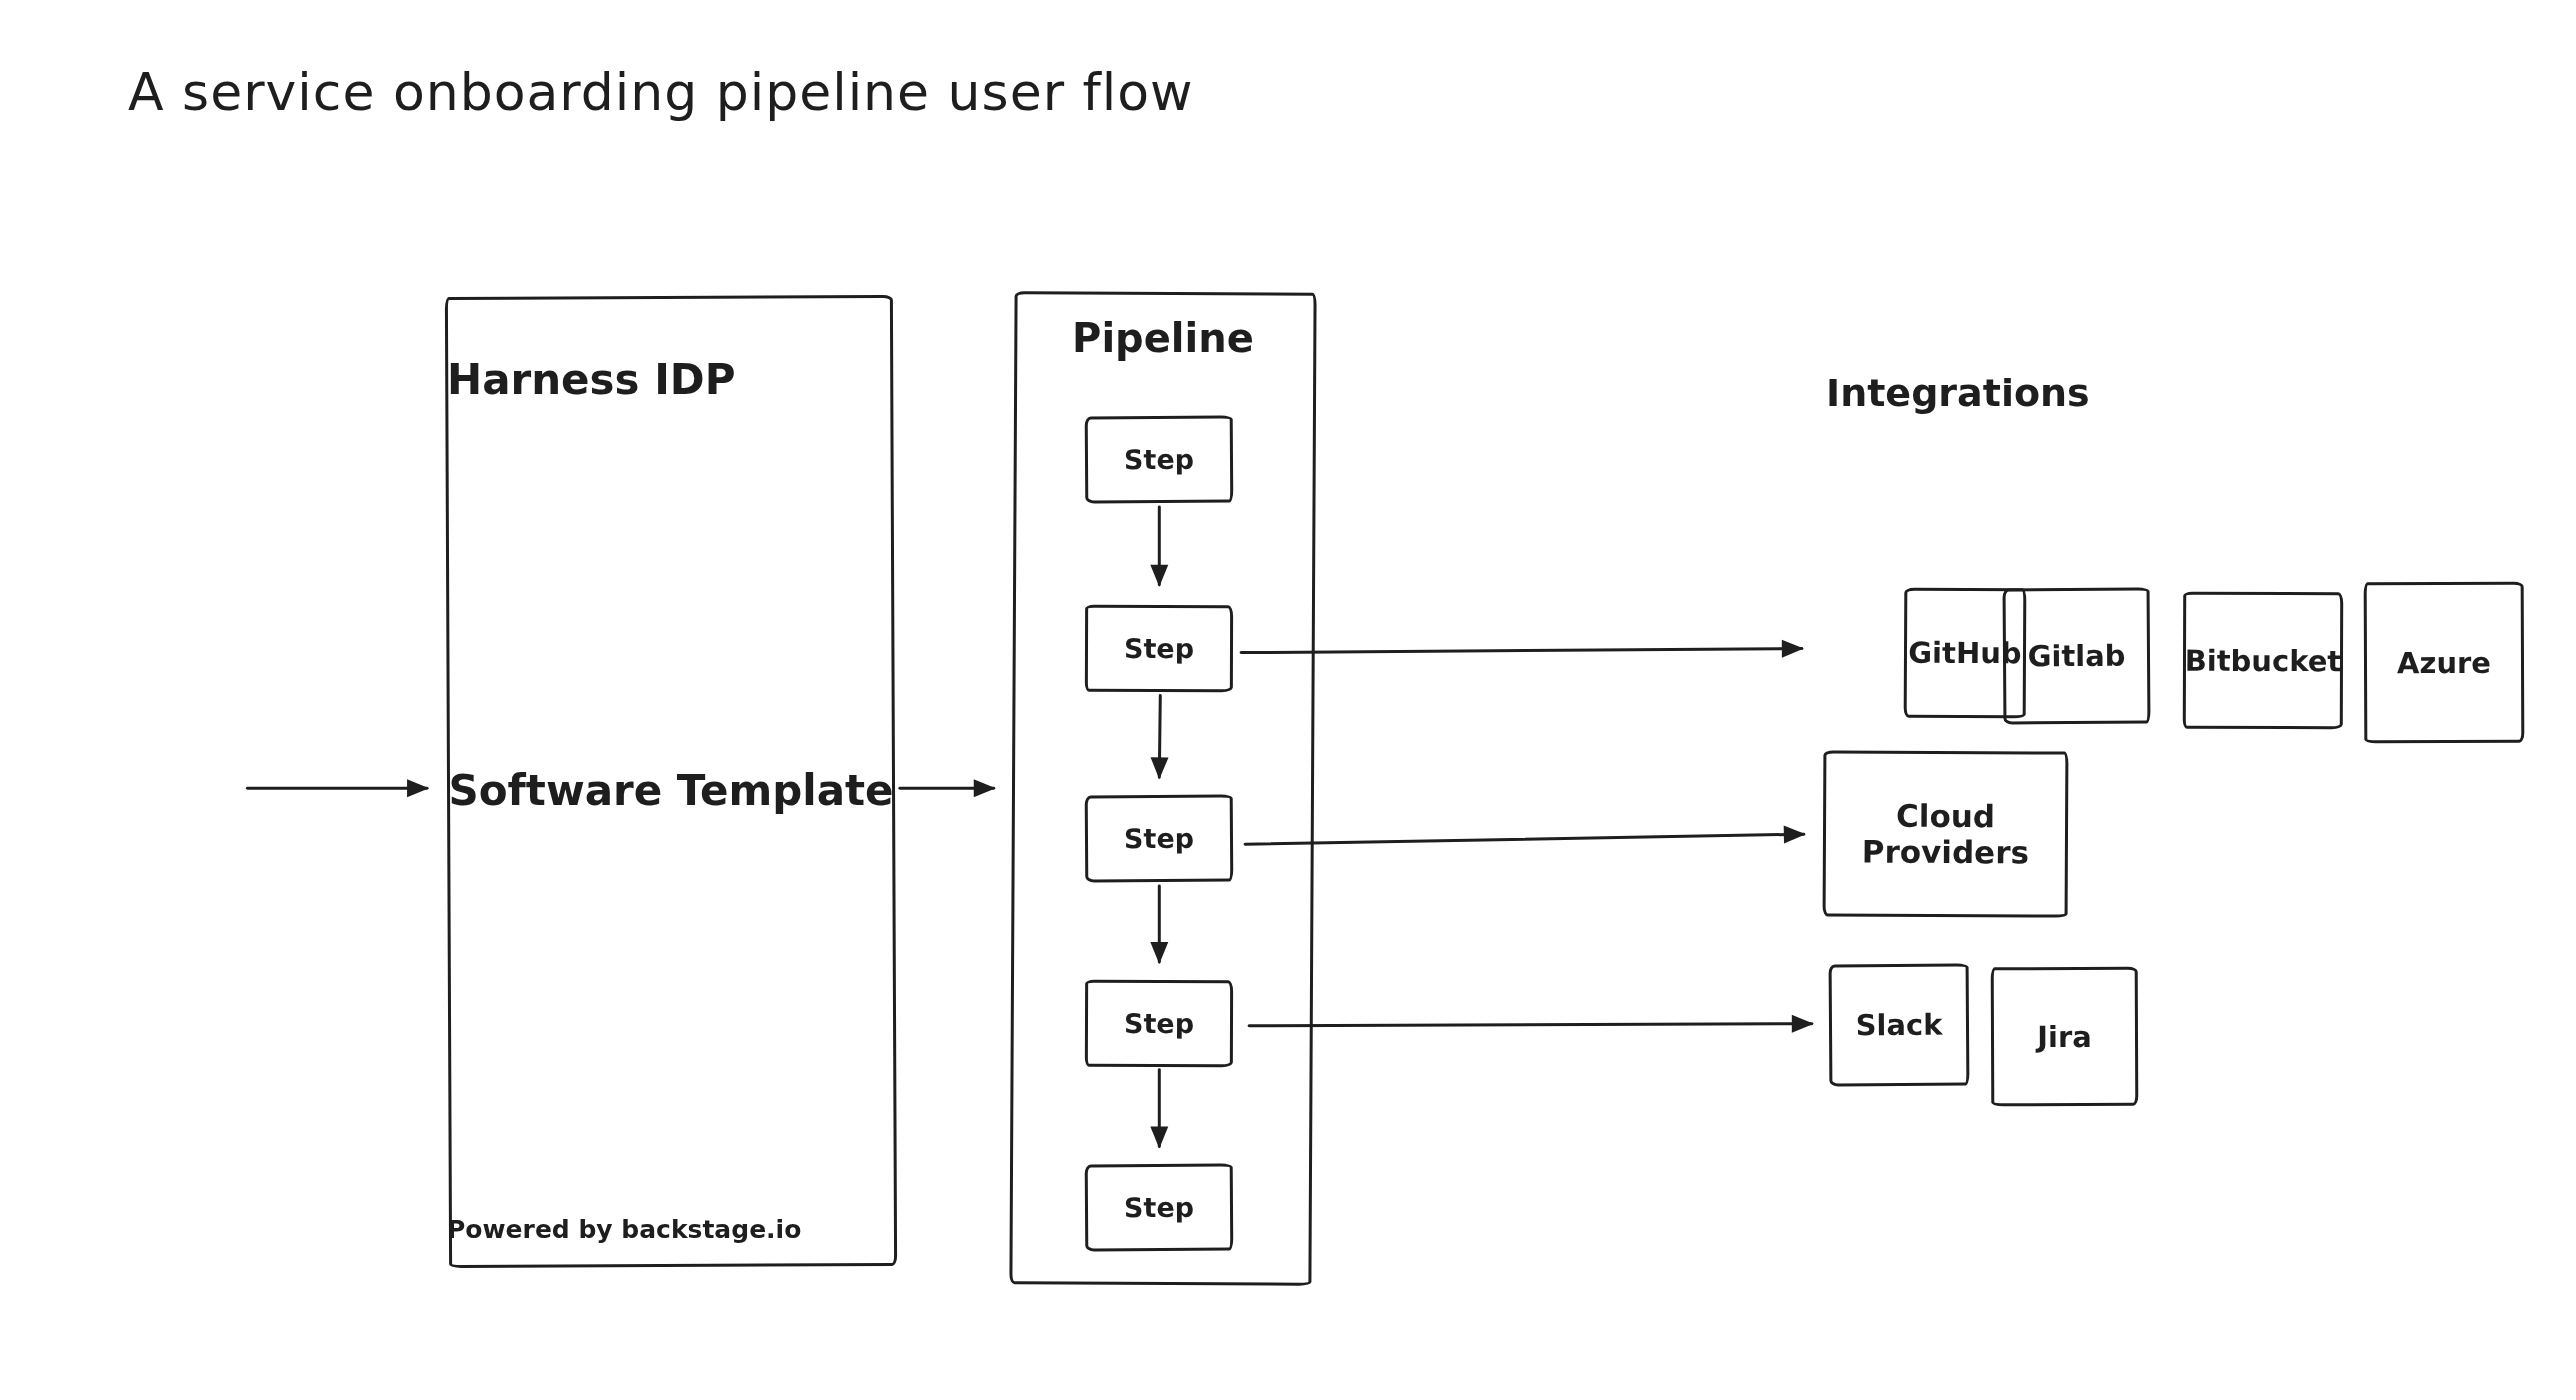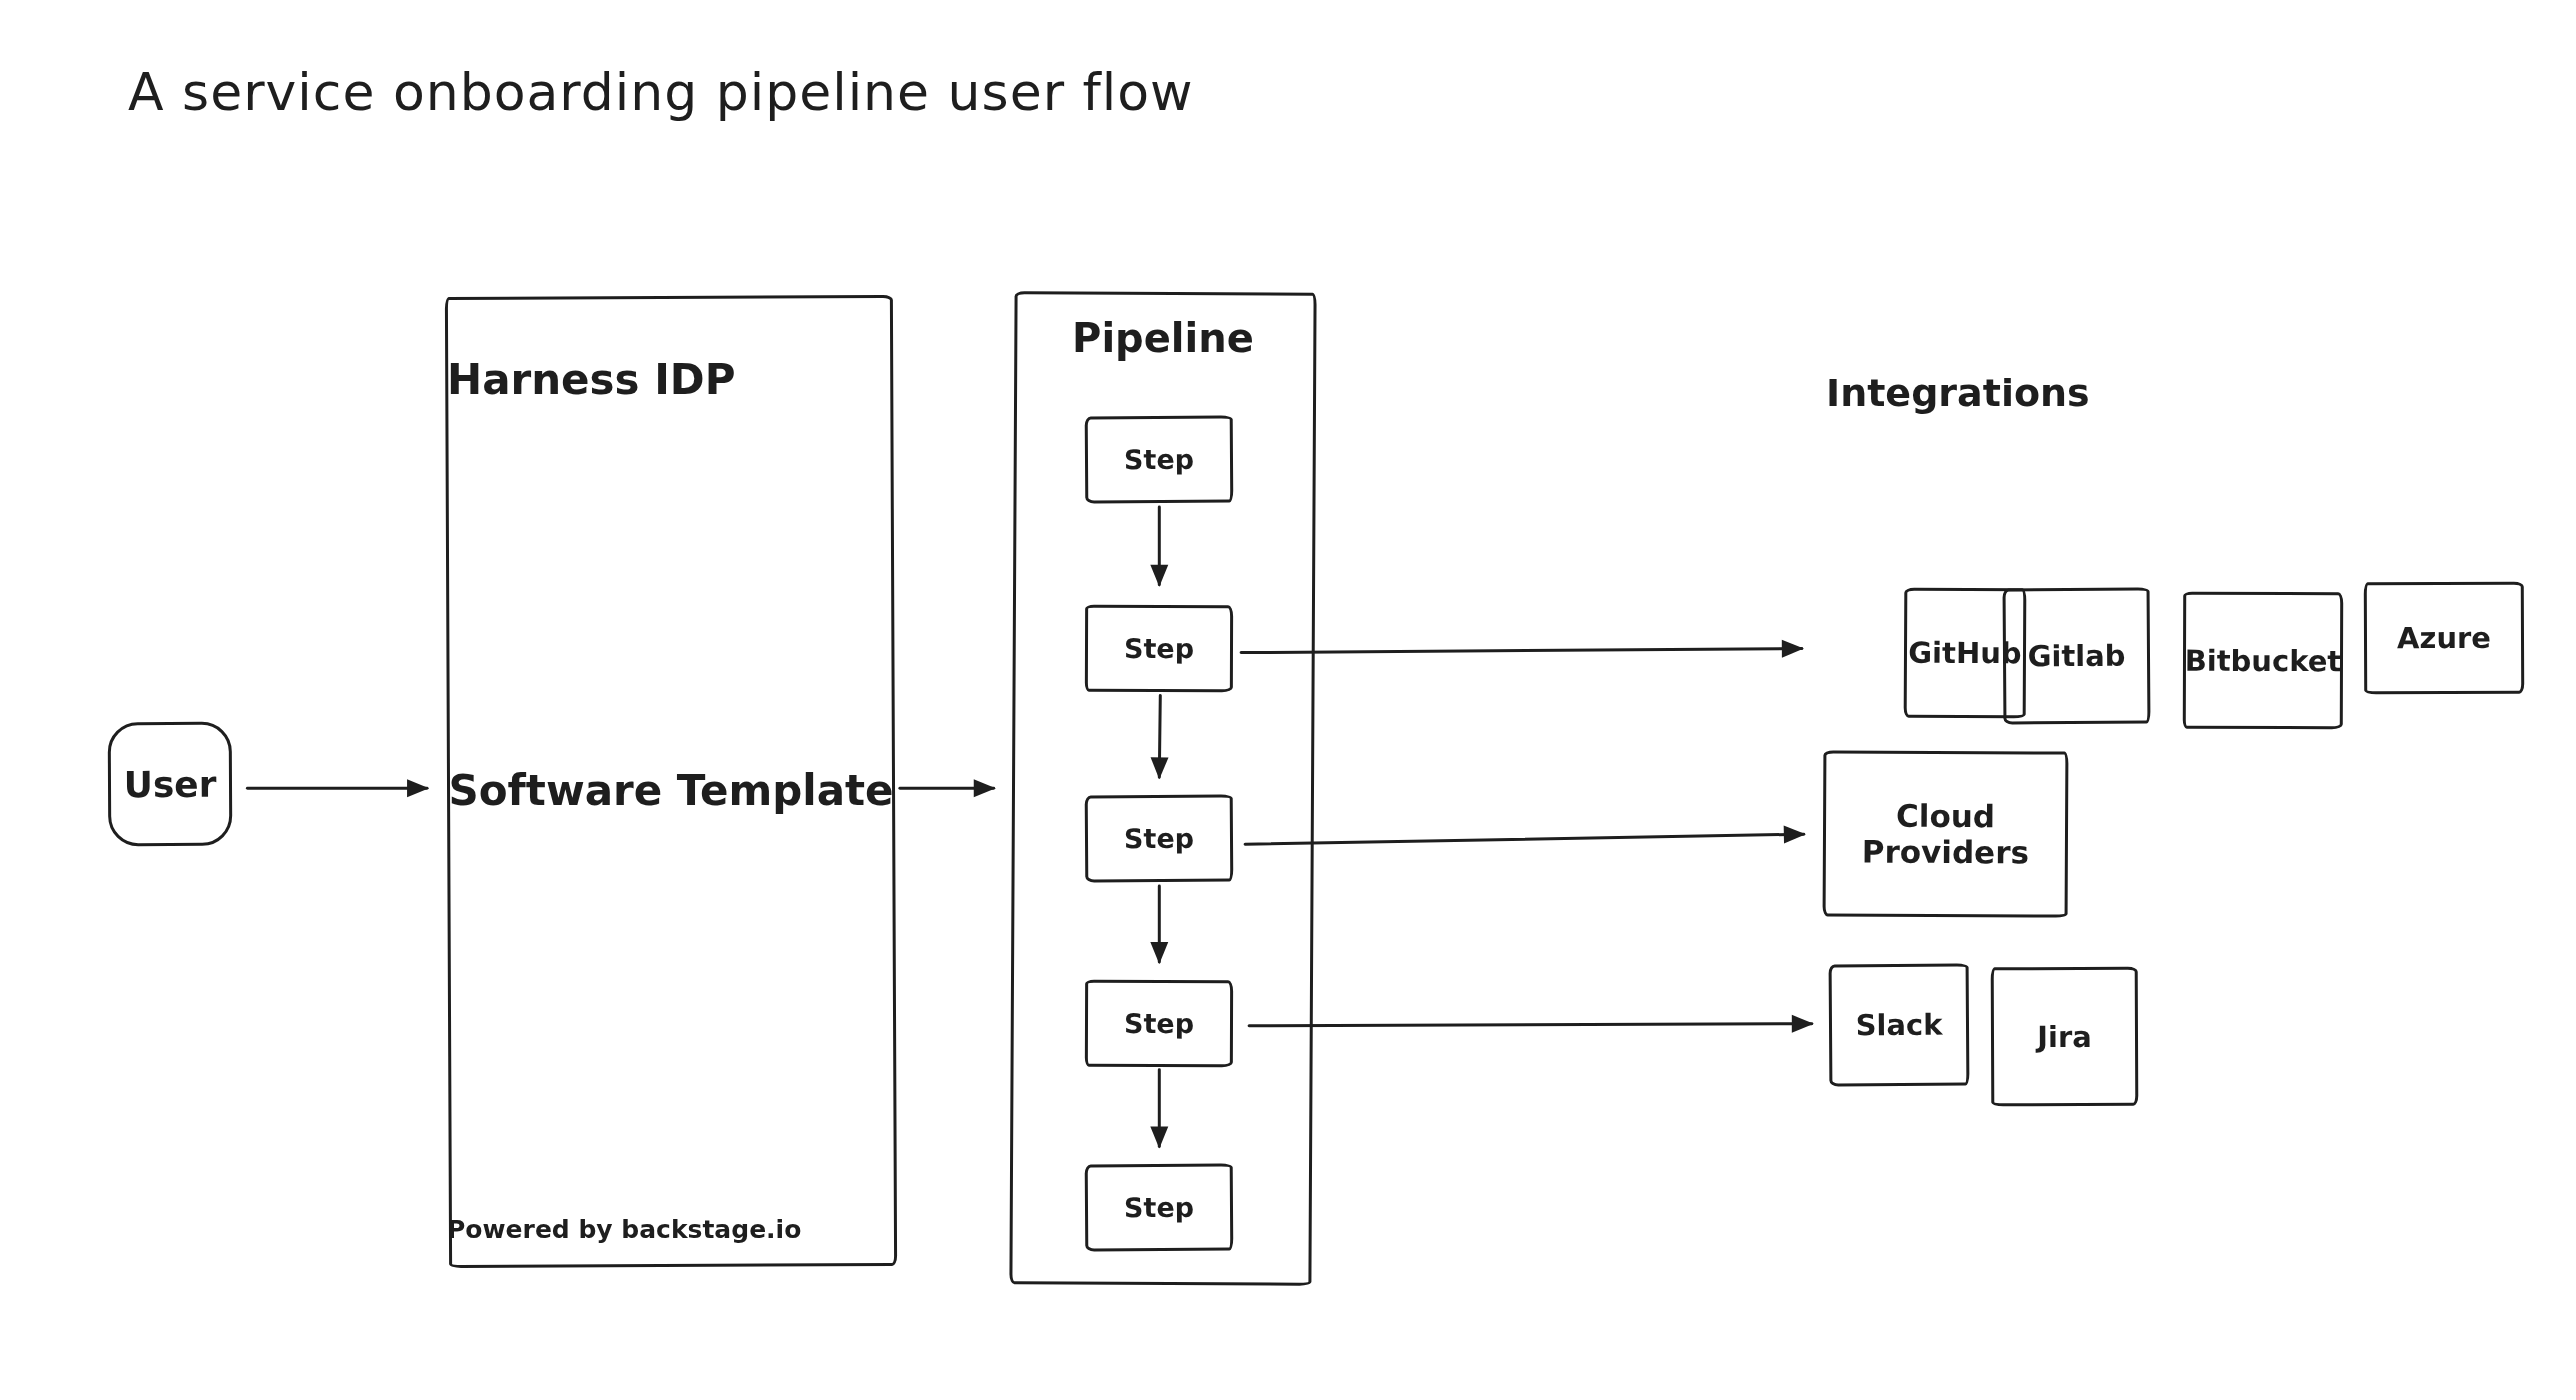--- a/index.html
+++ b/index.html
@@ -52,21 +52,21 @@
   #step-2 { top: 605px; }
   #step-3 { top: 795px; }
   #step-4 { top: 980px; }
   #step-5 { top: 1164px; }
 
   #integrations-title { left: 1826px; top: 371px; font-size: 38px; font-weight: 700; }
   .integration { font-size: 29px; font-weight: 600; }
   #github-box    { left: 1904px; top: 588px; width: 122px; height: 130px; }
   #gitlab-box    { left: 2003px; top: 588px; width: 147px; height: 136px; }
   #bitbucket-box { left: 2183px; top: 592px; width: 160px; height: 137px; }
-  #azure-box     { left: 2364px; top: 582px; width: 160px; height: 112px; }
+  #azure-box     { left: 2364px; top: 582px; width: 160px; height: 161px; }
   #cloud-box     { left: 1823px; top: 751px; width: 245px; height: 166px; font-size: 31px; }
   #slack-box     { left: 1829px; top: 964px; width: 140px; height: 122px; }
   #jira-box      { left: 1991px; top: 954px; width: 147px; height: 139px; margin-top: 13px; }
 
   #edges-layer { position: absolute; left: 0; top: 0; width: 2576px; height: 1401px;
     color: var(--stroke); pointer-events: none; }
   #edges-layer line { stroke: currentColor; stroke-width: 3; stroke-linecap: round; }
 </style>
 </head>
 <body>
@@ -85,23 +85,20 @@
     <line x1="902" y1="790" x2="996" y2="790" marker-end="url(#arrow)"></line>
     <line x1="1162" y1="508" x2="1162" y2="586" marker-end="url(#arrow)"></line>
     <line x1="1163" y1="697" x2="1162" y2="779" marker-end="url(#arrow)"></line>
     <line x1="1162" y1="888" x2="1162" y2="964" marker-end="url(#arrow)"></line>
     <line x1="1162" y1="1072" x2="1162" y2="1149" marker-end="url(#arrow)"></line>
     <line x1="1244" y1="654" x2="1806" y2="650" marker-end="url(#arrow)"></line>
     <line x1="1248" y1="846" x2="1808" y2="836" marker-end="url(#arrow)"></line>
     <line x1="1252" y1="1028" x2="1816" y2="1026" marker-end="url(#arrow)"></line>
   </svg>
 
-  <div id="user-box" class="box">
-    <span>User</span>
-  </div>
 
   <div id="harness-box" class="box sk1"></div>
   <div id="harness-title" class="label">Harness IDP</div>
   <div id="harness-center" class="label">Software Template</div>
   <div id="harness-footer" class="label">Powered by backstage.io</div>
 
   <div id="pipeline-box" class="box sk2"></div>
   <div id="pipeline-title" class="label">Pipeline</div>
   <div id="step-1" class="box step sk3">
     <span>Step</span>

